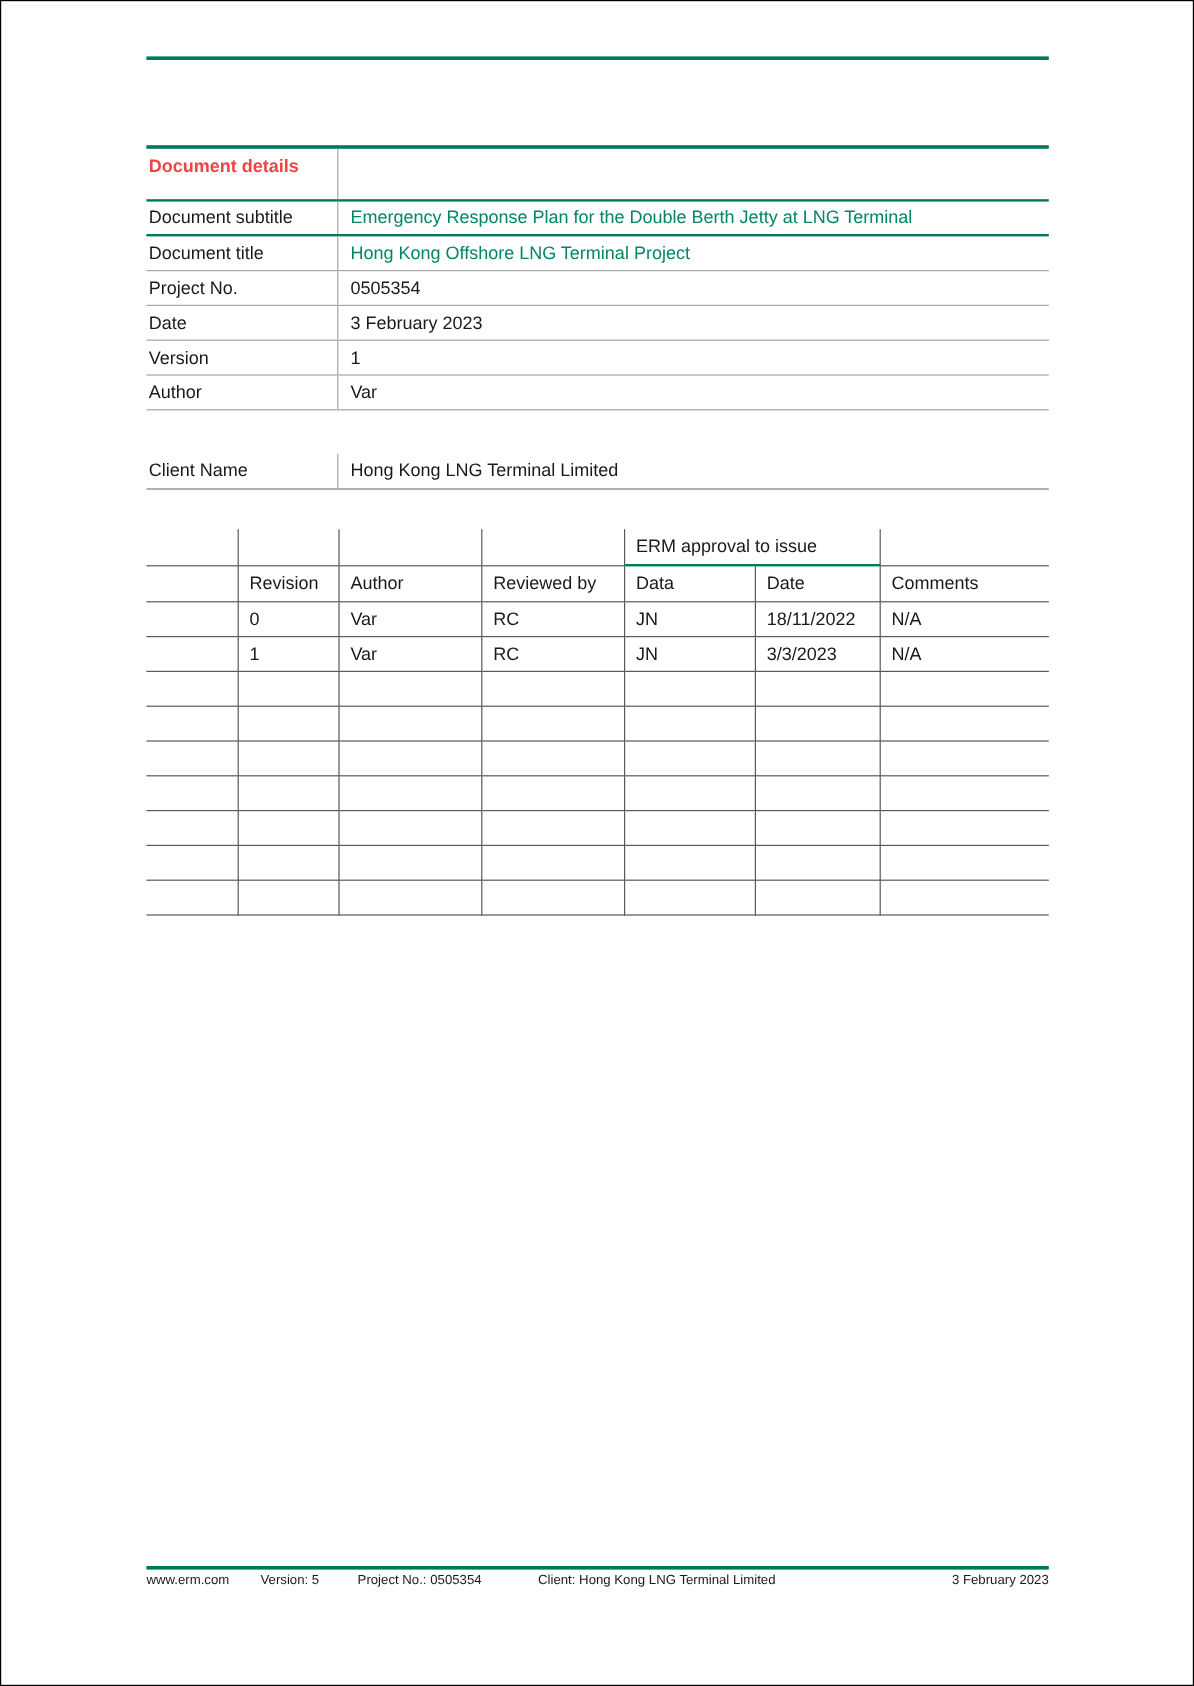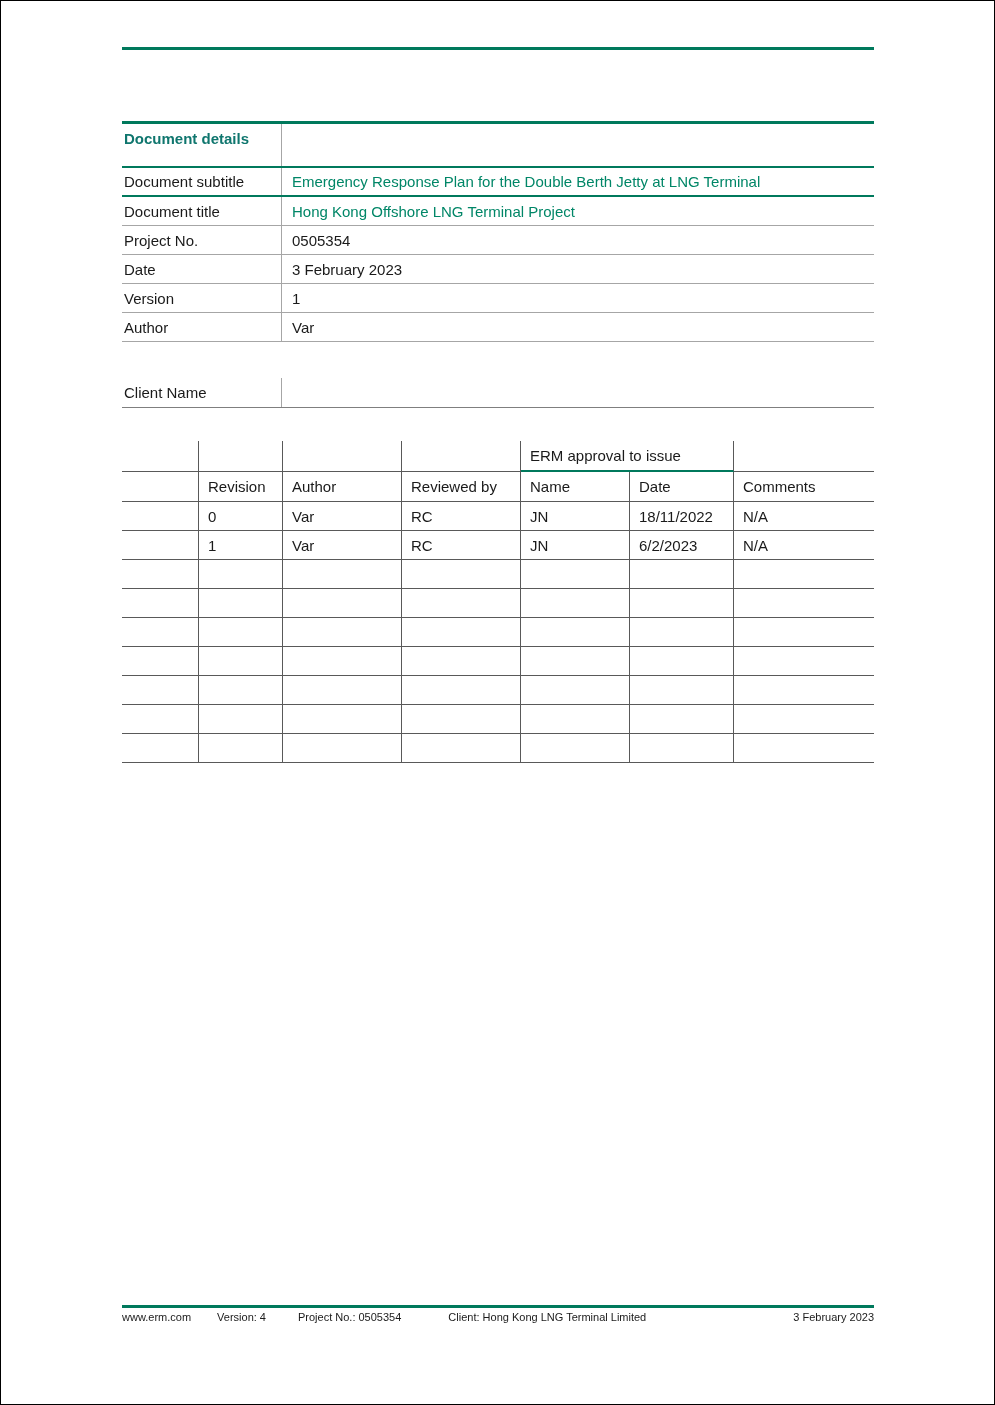--- a/index.html
+++ b/index.html
@@ -21,21 +21,21 @@
   .dt { border-top:3px solid #00795c; border-bottom:1px solid #7f7f7f; }
   .dt-row { display:grid; grid-template-columns:160px 1fr; border-bottom:1px solid #a6a6a6; height:29px; }
   .dt-row:last-child { border-bottom:none;margin-top:36px; }
   .dt-head { height:44px; border-bottom:2px solid #00795c; }
   .dt-green-bottom { border-bottom:2px solid #00795c; }
   .dt-label {
     border-right:1px solid #a6a6a6;
     display:flex; align-items:center;
     padding-left:2px; font-size:15px;
   }
-  .dt-head .dt-label { align-items:flex-start; padding-top:6px; font-weight:bold; color:#0f766e; }
+  .dt-head .dt-label { align-items:flex-start; padding-top:6px; font-weight:bold; color:#ef4444; }
   .dt-value { display:flex; align-items:center; padding-left:10px; font-size:15px; }
   .dt-value.green { color:#008667; }
 
   
   .history { position:absolute; top:440px; left:121px; width:752px; }
   .history-heading {
     border-top:3px solid #00795c; border-bottom:3px solid #00795c;
     padding:5px 0 5px 2px; line-height:16px;
     color:#00795c; font-size:15px; height:32px;
   }
@@ -96,20 +96,21 @@
       <div class="dt-row">
         <div class="dt-label">Version</div>
         <div class="dt-value">1</div>
       </div>
       <div class="dt-row">
         <div class="dt-label">Author</div>
         <div class="dt-value">Var</div>
       </div>
       <div class="dt-row">
         <div class="dt-label">Client Name</div>
+        <div class="dt-value">Hong Kong LNG Terminal Limited</div>
       </div>
     </div>
   </section>
 
   <section class="history">
 
     <div class="ht">
       <div class="ht-row approval">
         <div class="ht-cell"></div>
         <div class="ht-cell"></div>
@@ -117,42 +118,42 @@
         <div class="ht-cell"></div>
         <div class="ht-cell merged">ERM approval to issue</div>
         <div class="ht-cell last"></div>
       </div>
 
       <div class="ht-row cols">
         <div class="ht-cell"></div>
         <div class="ht-cell">Revision</div>
         <div class="ht-cell">Author</div>
         <div class="ht-cell">Reviewed by</div>
-        <div class="ht-cell">Name</div>
+        <div class="ht-cell">Data</div>
         <div class="ht-cell">Date</div>
         <div class="ht-cell last">Comments</div>
       </div>
 
       <div class="ht-row data">
         <div class="ht-cell"></div>
         <div class="ht-cell">0</div>
         <div class="ht-cell">Var</div>
         <div class="ht-cell">RC</div>
         <div class="ht-cell">JN</div>
         <div class="ht-cell">18/11/2022</div>
         <div class="ht-cell last">N/A</div>
       </div>
 
       <div class="ht-row data">
         <div class="ht-cell"></div>
         <div class="ht-cell">1</div>
         <div class="ht-cell">Var</div>
         <div class="ht-cell">RC</div>
         <div class="ht-cell">JN</div>
-        <div class="ht-cell">6/2/2023</div>
+        <div class="ht-cell">3/3/2023</div>
         <div class="ht-cell last">N/A</div>
       </div>
 
       <div class="ht-row empty">
         <div class="ht-cell"></div>
           <div class="ht-cell"></div>
           <div class="ht-cell"></div>
           <div class="ht-cell"></div>
           <div class="ht-cell"></div>
           <div class="ht-cell"></div>
@@ -212,20 +213,20 @@
           <div class="ht-cell"></div>
           <div class="ht-cell last"></div>
       </div>
     </div>
   </section>
 
   <footer class="footer">
     <div class="footer-rule"></div>
     <div class="footer-line">
       <span class="sp-a">www.erm.com</span>
-      <span class="sp-b">Version: 4</span>
+      <span class="sp-b">Version: 5</span>
       <span class="sp-c">Project No.: 0505354</span>
       <span>Client: Hong Kong LNG Terminal Limited</span>
       <span class="footer-date">3 February 2023</span>
     </div>
   </footer>
 
 </div>
 
 </body></html>

